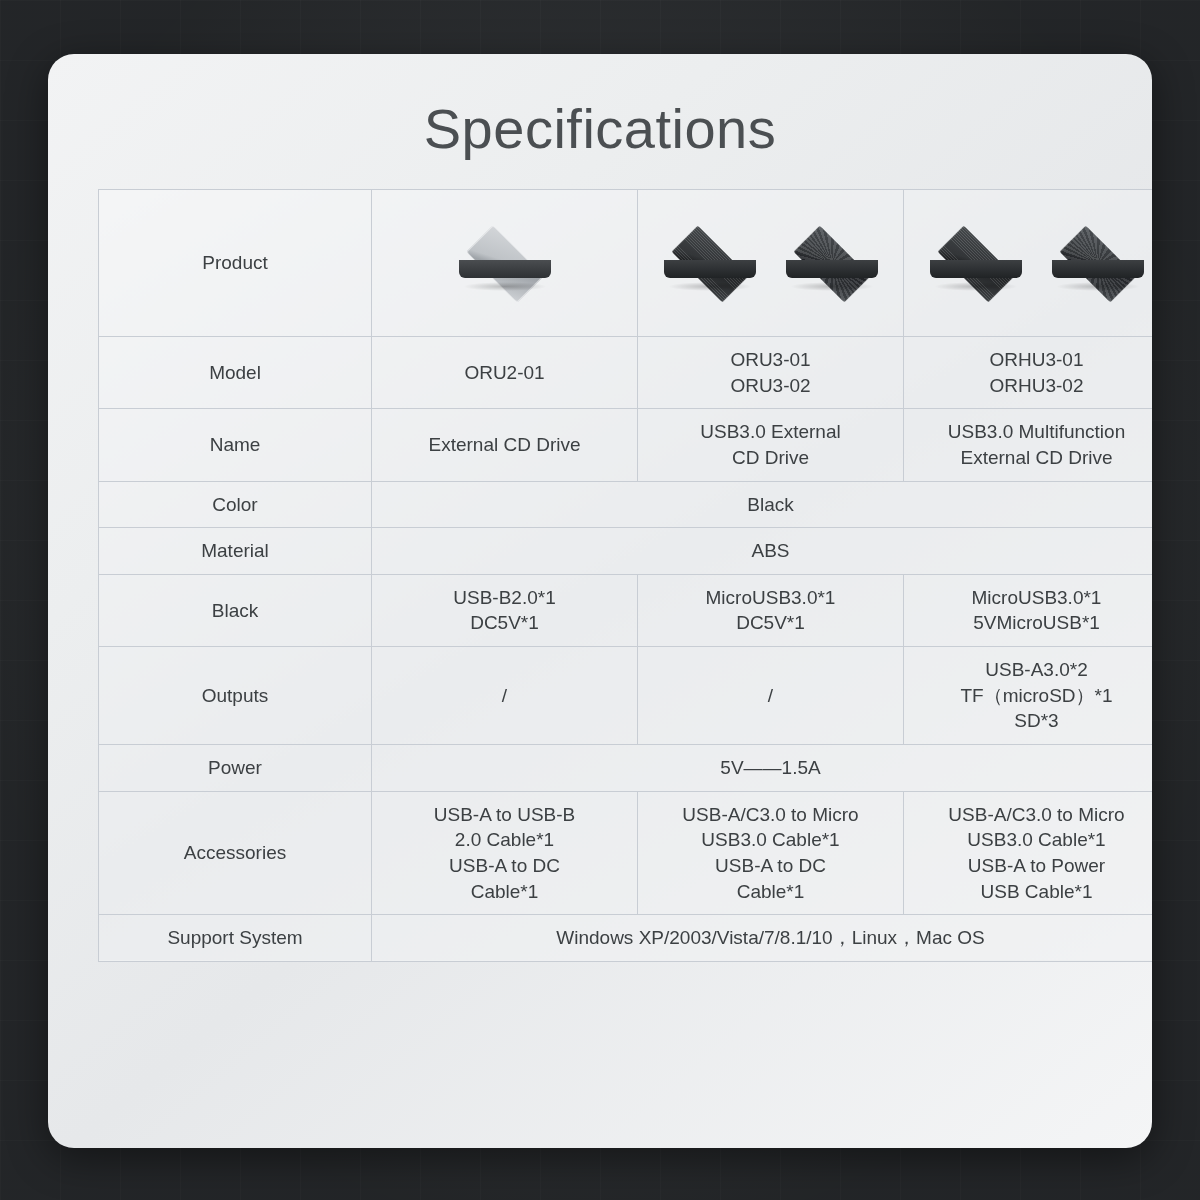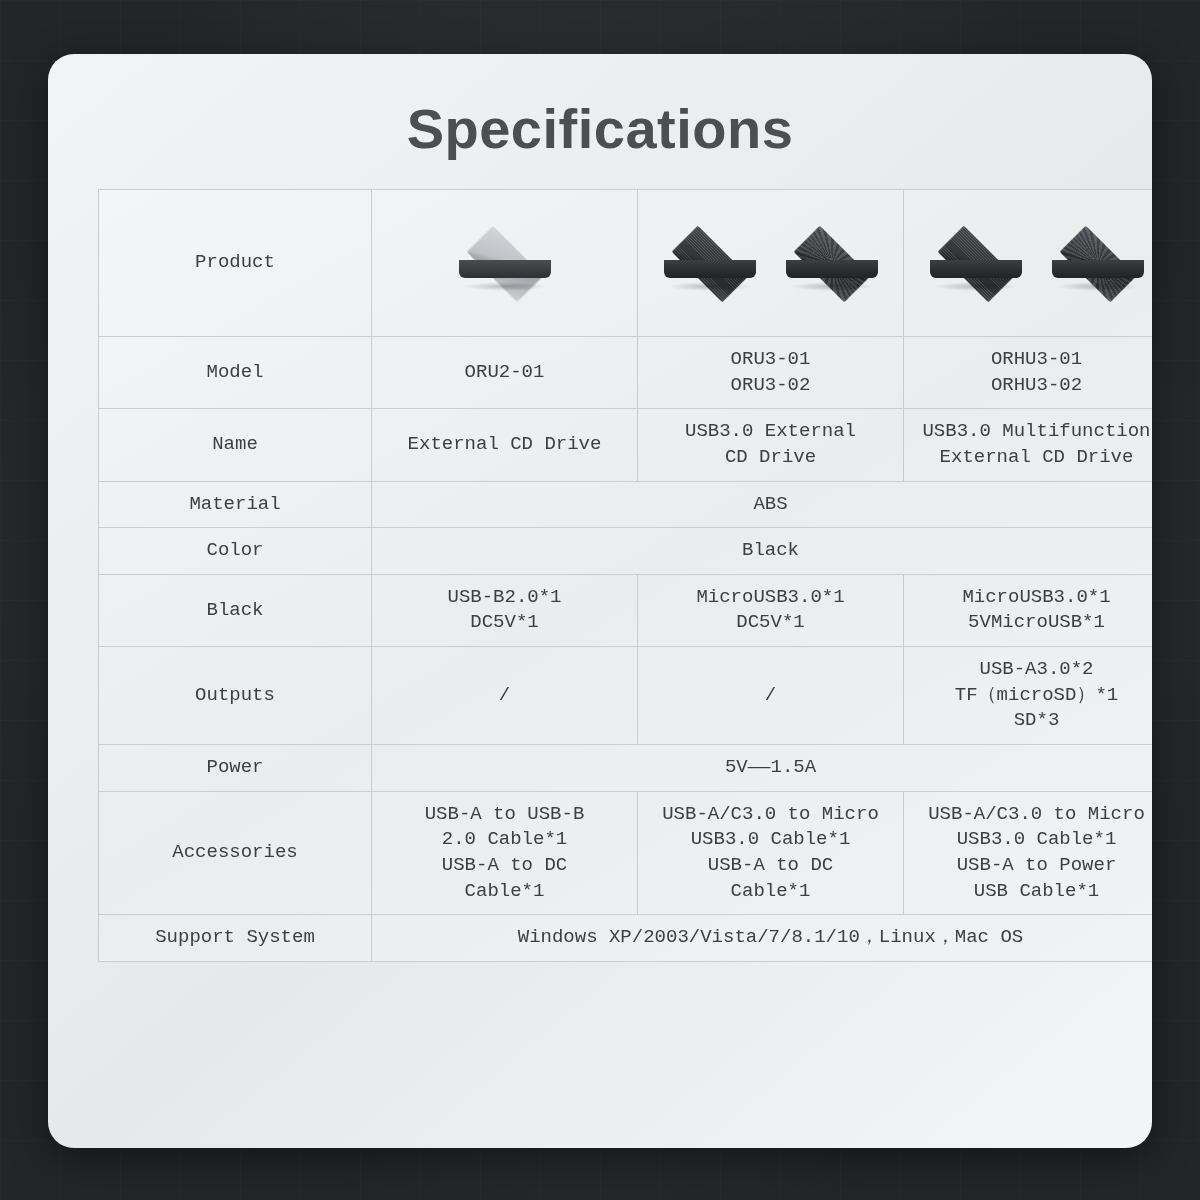--- a/index.html
+++ b/index.html
@@ -42,33 +42,32 @@
     box-sizing: border-box;
     overflow: hidden;
   }
 
   .title {
     text-align: center;
     font-size: 56px;
     color: #4b4f52;
     letter-spacing: 0.5px;
     margin-top: 42px;
-    font-weight: 700;
+    font-weight: 400;
   }
 
   .table-wrap {
     margin: 28px 50px 0 50px;
   }
 
   table.spec {
     width: 1004px;
     border-collapse: collapse;
     table-layout: fixed;
     background: linear-gradient(150deg, #f4f5f6 0%, #eaecee 50%, #f1f2f3 100%);
-    font-family: Liberation Mono, monospace;
   }
   table.spec td {
     border: 1px solid #c8cdd4;
     color: #3c4043;
     font-size: 19px;
     text-align: center;
     vertical-align: middle;
     padding: 10px 8px;
     line-height: 1.35;
   }
@@ -227,27 +226,27 @@
             <span class="sub">CD Drive</span>
           </td>
           <td class="cell">
             <span class="sub">USB3.0 Multifunction</span>
             <span class="sub">External CD Drive</span>
           </td>
         </tr>
 
 
         <tr>
+          <td class="rowlabel">Color</td>
+          <td class="cell" colspan="3">Black</td>
+        </tr>
+
+        <tr>
           <td class="rowlabel">Material</td>
           <td class="cell" colspan="3">ABS</td>
-        </tr>
-
-        <tr>
-          <td class="rowlabel">Color</td>
-          <td class="cell" colspan="3">Black</td>
         </tr>
 
         <tr>
           <td class="rowlabel">Black</td>
           <td class="cell">
             <span class="sub">USB-B2.0*1</span>
             <span class="gap"></span>
             <span class="sub">DC5V*1</span>
           </td>
           <td class="cell">

